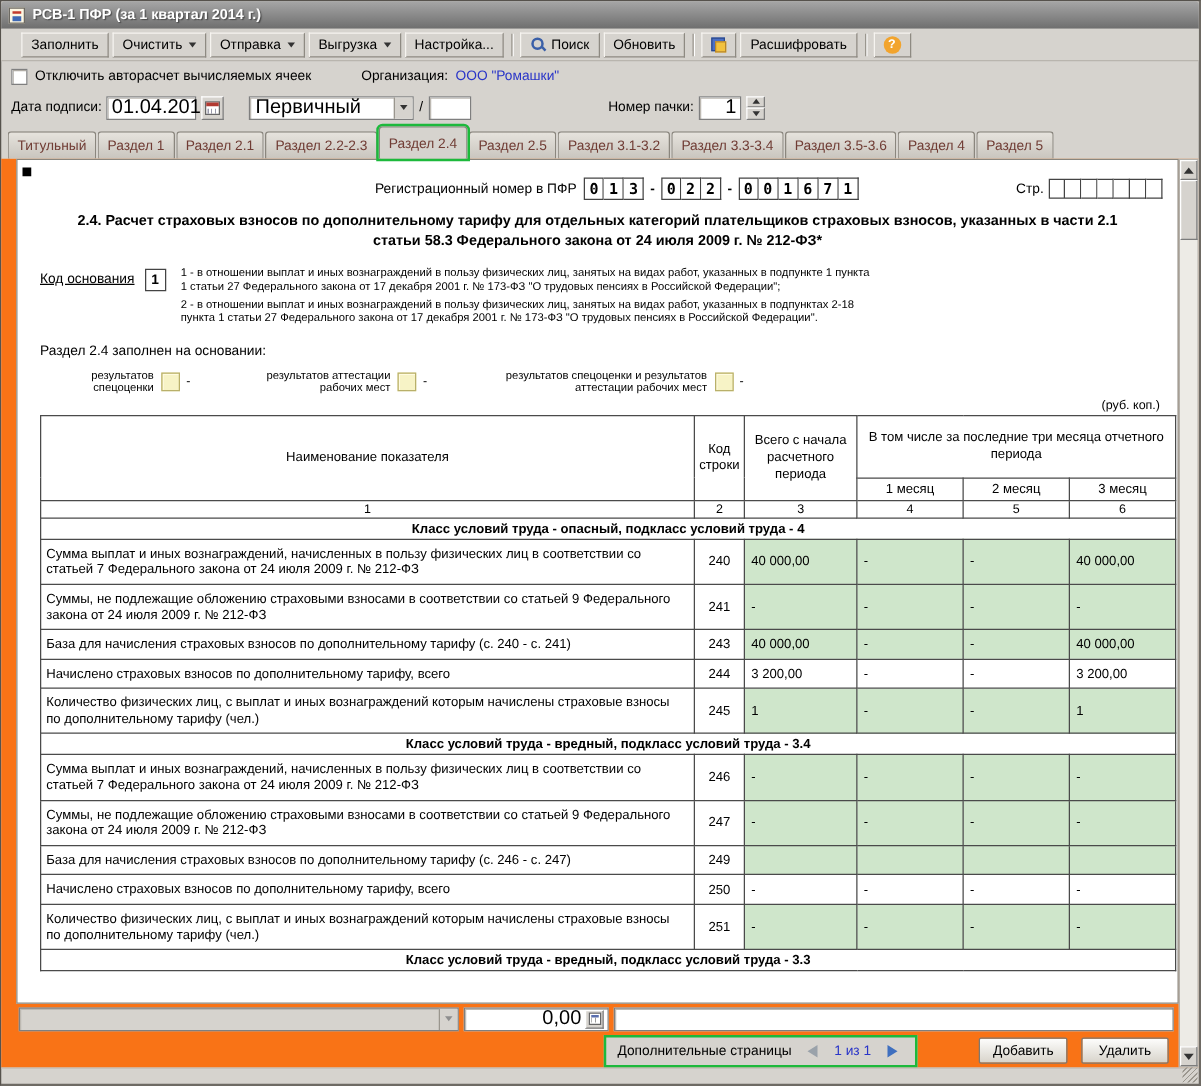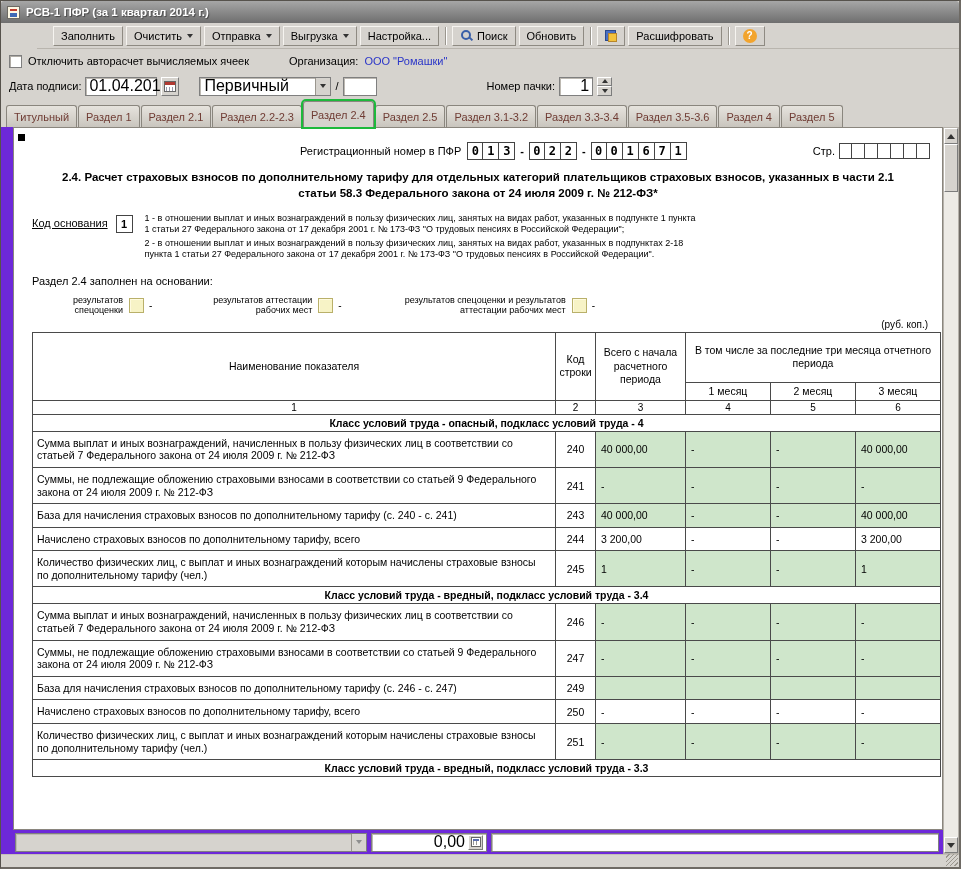--- a/index.html
+++ b/index.html
@@ -13,21 +13,21 @@
   
   .titlebar { height:22px; background:linear-gradient(to bottom,#a6a6a6,#6e6e6e);
               display:flex; align-items:center; padding:0 6px; gap:6px; border-radius:3px 3px 0 0; flex:none; }
   .titlebar .title { color:#fff; font-weight:bold; font-size:11.5px; text-shadow:1px 1px 1px rgba(0,0,0,.45); }
   .win-icon { width:13px; height:13px; background:#fdf7e3; border:1px solid #6d6a63; position:relative; flex:none; }
   .win-icon::before { content:""; position:absolute; left:2px; top:2px; width:7px; height:2px; background:#c23b2e; }
   .win-icon::after  { content:""; position:absolute; left:2px; top:6px; width:7px; height:4px; background:#3f69b5; }
 
   
   .toolbar { height:26px; flex:none; display:flex; align-items:center; padding:2px 16px; gap:3px;
-             border-bottom:1px solid #b9b5ae; background:#d6d3ce;margin-left:36px; }
+             border-bottom:1px solid #b9b5ae; background:#d6d3ce; }
   .tb-btn { display:flex; align-items:center; gap:4px; height:20px; padding:0 7px; font-size:11px;
             background:#d6d3ce; border:1px solid; border-color:#f6f4f0 #8e8a82 #8e8a82 #f6f4f0; cursor:default; white-space:nowrap; }
   .tb-sep { width:1px; height:18px; background:#9a968e; margin:0 3px; box-shadow:1px 0 0 #ffffff; }
   .tb-arr { width:0; height:0; border-left:3px solid transparent; border-right:3px solid transparent; border-top:4px solid #333; margin-left:1px; }
   .ic { display:inline-block; flex:none; }
   .ic-search { width:13px; height:13px; position:relative; }
   .ic-search::before { content:""; position:absolute; left:1px; top:1px; width:6px; height:6px; border:2px solid #3a5fa8; border-radius:50%; }
   .ic-search::after { content:""; position:absolute; left:9px; top:9px; width:4px; height:2px; background:#3a5fa8; transform:rotate(45deg); }
   .ic-requisites { width:12px; height:12px; position:relative; }
   .ic-requisites::before { content:""; position:absolute; left:0; top:0; width:9px; height:9px; background:#4a6fc4; border:1px solid #2c4a8c; }
@@ -69,21 +69,21 @@
 
   
   .tabs { height:28px; flex:none; display:flex; align-items:flex-end; padding:0 5px; gap:1px; }
   .tab { height:22px; display:flex; align-items:center; padding:0 7px; font-size:11px; color:#703c34;
          background:linear-gradient(#e6e3dd,#c9c5be); border:1px solid #8a867e; border-bottom:none;
          border-radius:3px 3px 0 0; position:relative; white-space:nowrap; cursor:default; }
   .tab.active { height:26px; background:#d6d3ce; z-index:2; }
   .tab.annotated { outline:2px solid var(--hl); z-index:3; }
 
   
-  .content { flex:1; display:flex; position:relative; background:#6d28d9; min-height:0; }
+  .content { flex:1; display:flex; position:relative; background:#f97316; min-height:0; }
   .gutter-left { width:12px; flex:none; }
   .center { flex:1; display:flex; flex-direction:column; min-width:0; }
   .form { flex:1; background:#fff; border:1px solid #8a867e; position:relative; overflow:hidden; }
   .marker { position:absolute; left:4px; top:6px; width:7px; height:7px; background:#000; }
 
   .reg-row { margin:14px 8px 0 8px; display:flex; align-items:center; font-size:11px; }
   .reg-label { margin-left:278px; margin-right:6px; white-space:nowrap; }
   .digits { display:flex; align-items:center; }
   .digit-group { display:flex; }
   .digit-box { width:16px; height:18px; border:1px solid #444; border-left:none; background:#fff;
@@ -473,20 +473,36 @@
         </div>
         <div class="field wide2">
           <span class="amount">0,00</span>
           <span class="calcbtn">
             <span class="ic-calc"></span>
           </span>
         </div>
         <div class="field wide3"></div>
       </div>
 
+      <div class="pages-row">
+        <div class="pages-group">
+          <span>Дополнительные страницы</span>
+          <span class="nav-btn">
+            <span class="tri-left"></span>
+          </span>
+          <span class="page-ind">1 из 1</span>
+          <span class="nav-btn">
+            <span class="tri-right"></span>
+          </span>
+        </div>
+        <div class="btns">
+          <button class="btn">Добавить</button>
+          <button class="btn">Удалить</button>
+        </div>
+      </div>
     </div>
 
     <div class="vscroll">
       <div class="vs-btn">
           <span class="tri-up"></span>
         </div>
       <div class="vs-track">
         <div class="vs-thumb"></div>
       </div>
       <div class="vs-btn">

